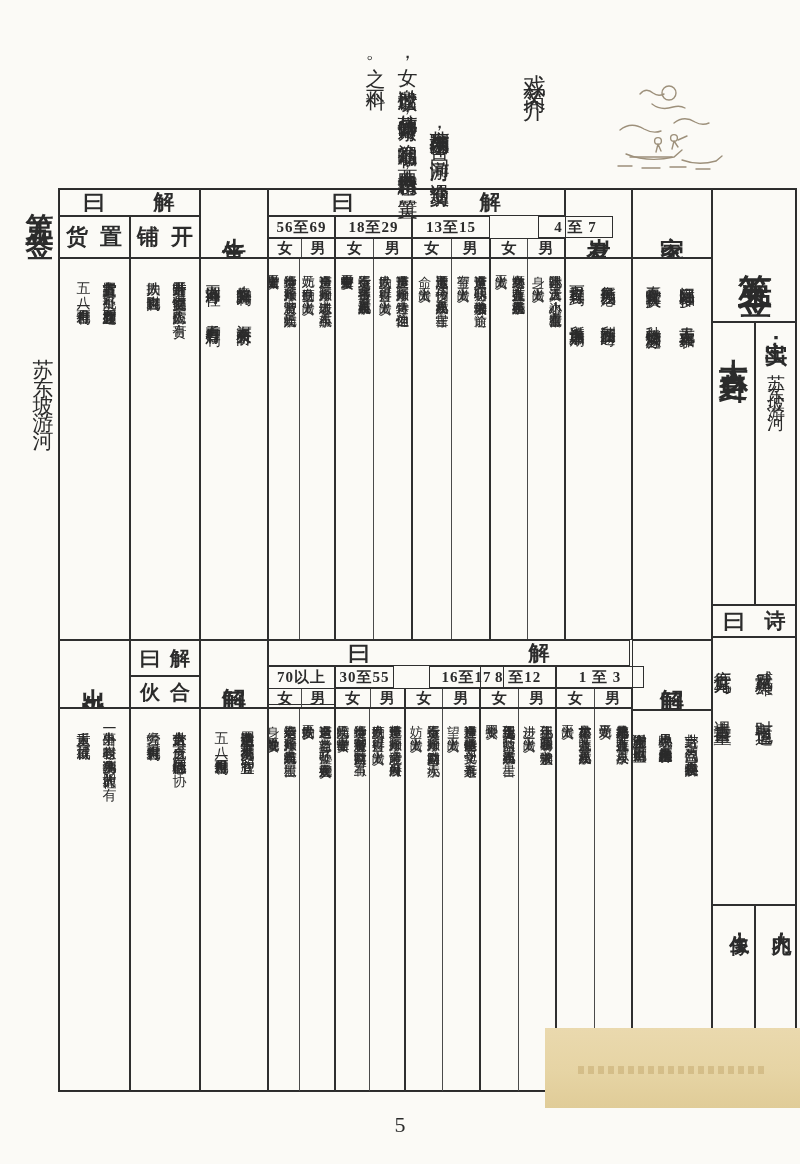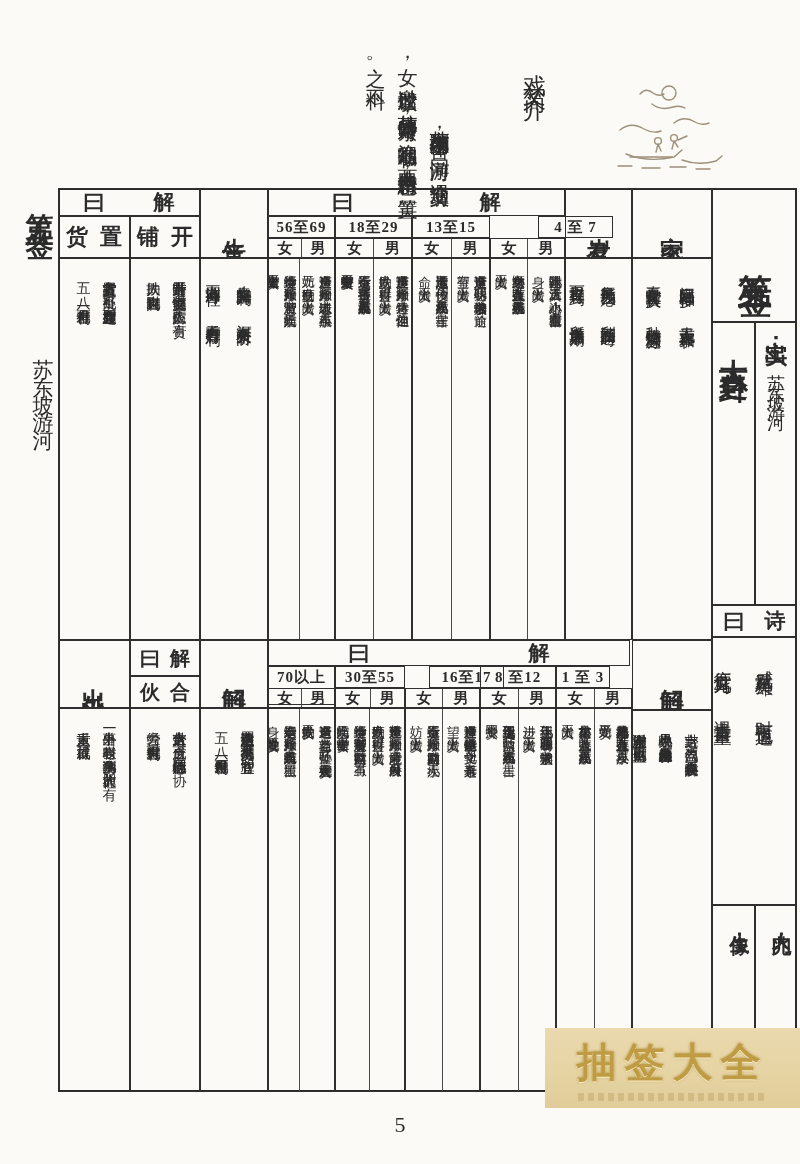--- a/index.html
+++ b/index.html
@@ -172,21 +172,21 @@
 无妨　贵有扶助　出入平安</div>
   <div class="v pre f">坤造行运交泰　如顺水行舟　贤淑智慧　暗疾无妨
 吉星守命出入平安</div>
 </div>
 
 <div class="cell spread" style="left:268px;top:640px;width:362px;height:26px;">
   <span>解</span>
   <span>曰</span>
 </div>
 
-<div class="cell agehdr" style="left:556px;top:666px;width:54px;height:22px;">1 至 3</div>
+<div class="cell agehdr" style="left:556px;top:666px;width:88px;height:22px;">1 至 3</div>
 <div class="cell mfrow" style="left:556px;top:688px;width:76px;height:20px;">
   <div class="m">男</div>
   <div class="f">女</div>
 </div>
 <div class="cell agecontent" style="left:556px;top:708px;width:76px;height:384px;">
   <div class="v pre m">小儿根基足养八字清秀　有旺益上人并茂　夏月小疾
 无妨平安</div>
   <div class="v pre f">小女根苗足养　旺益上人并茂　夏月小疾无妨
 出入平安</div>
 </div>
@@ -208,21 +208,21 @@
   <div class="m">男</div>
   <div class="f">女</div>
 </div>
 <div class="cell agecontent" style="left:405px;top:708px;width:75px;height:384px;">
   <div class="v pre m">祥造步运亨通　做事通能特达　学习文化　远景有希
 望　出入平安</div>
   <div class="v pre f">玉造行运交泰　如顺水行舟　助益家门财喜　小疾无
 妨　出入平安</div>
 </div>
 
-<div class="cell agehdr" style="left:335px;top:666px;width:70px;height:22px;">30至55</div>
+<div class="cell agehdr" style="left:335px;top:666px;width:59px;height:22px;">30至55</div>
 <div class="cell mfrow" style="left:335px;top:688px;width:70px;height:20px;">
   <div class="m">男</div>
   <div class="f">女</div>
 </div>
 <div class="cell agecontent" style="left:335px;top:708px;width:70px;height:384px;">
   <div class="v pre m">乾造步运亨通　如顺水行舟　奇才通能　可向外发展
 有贵人扶助　可得财喜　出入平安</div>
   <div class="v pre f">坤造行运交泰　各事贤淑智慧　旺益家门财喜　虽有
 暗疾无妨　吉星守命平安</div>
 </div>
@@ -272,17 +272,16 @@
   <span>曰</span>
 </div>
 <div class="cell pair" style="left:130px;top:676px;width:70px;height:32px;font-size:20px;gap:10px;">
   <span>合</span>
   <span>伙</span>
 </div>
 <div class="cell v pre jiecell" style="left:130px;top:708px;width:70px;height:384px;">卜合伙之卦大吉　合之可成　但伙计应同心同德　协
 力经营　有大财利可得也</div>
 
 <div class="watermark">
-  <div class="wm-title">抽签大全</div>
   <div class="wm-sub"></div>
 </div>
 
 <div class="pagenum">5</div>
 
 </body></html>

